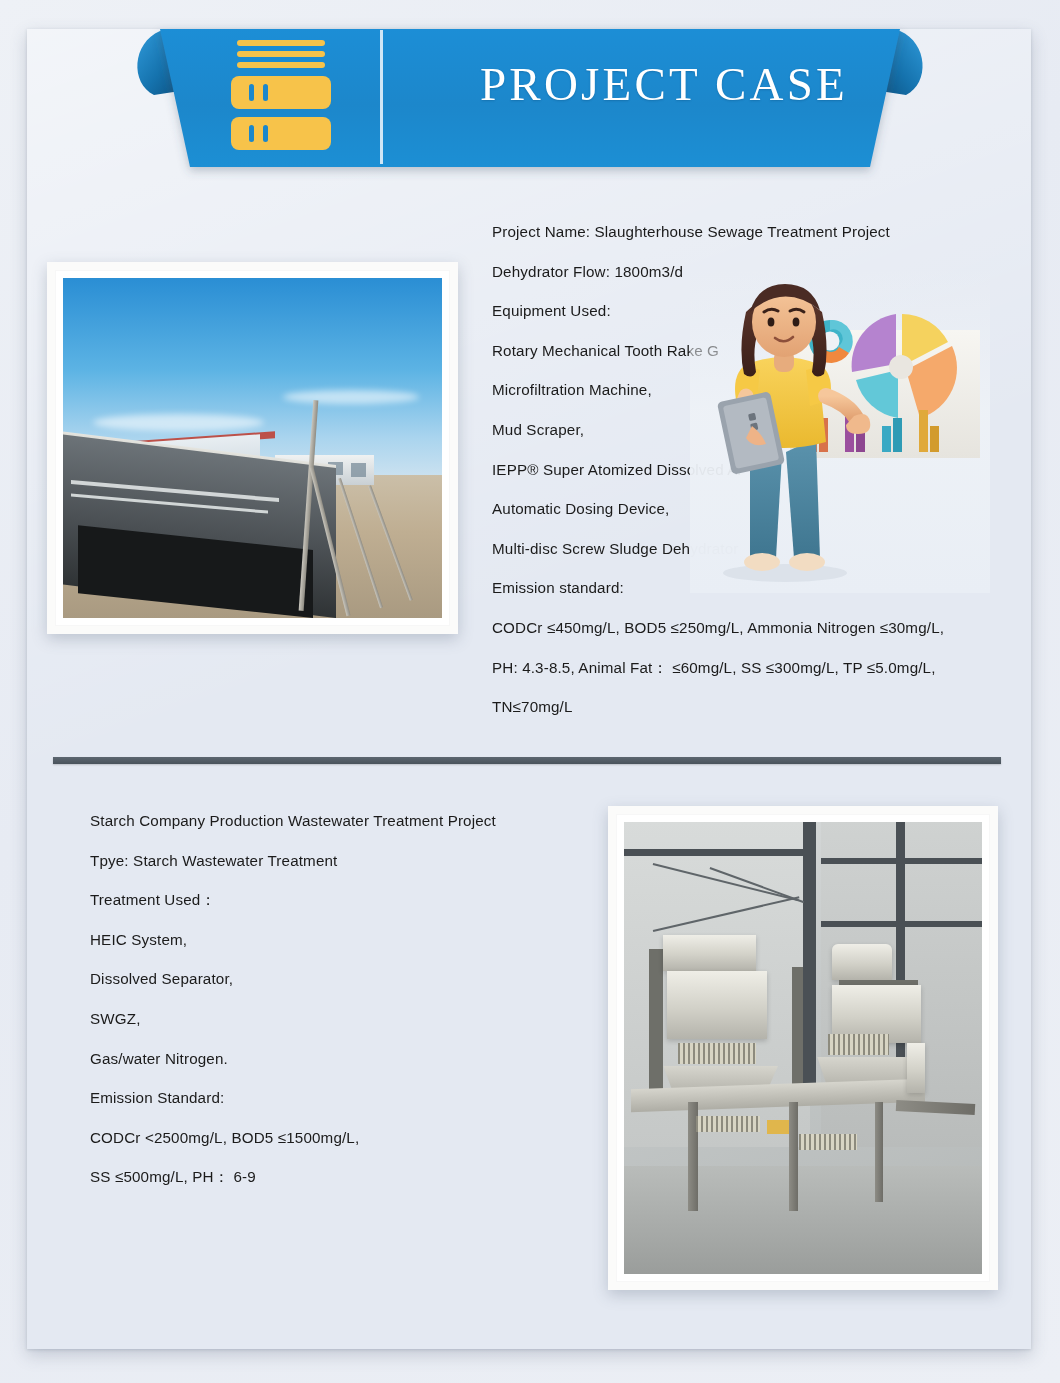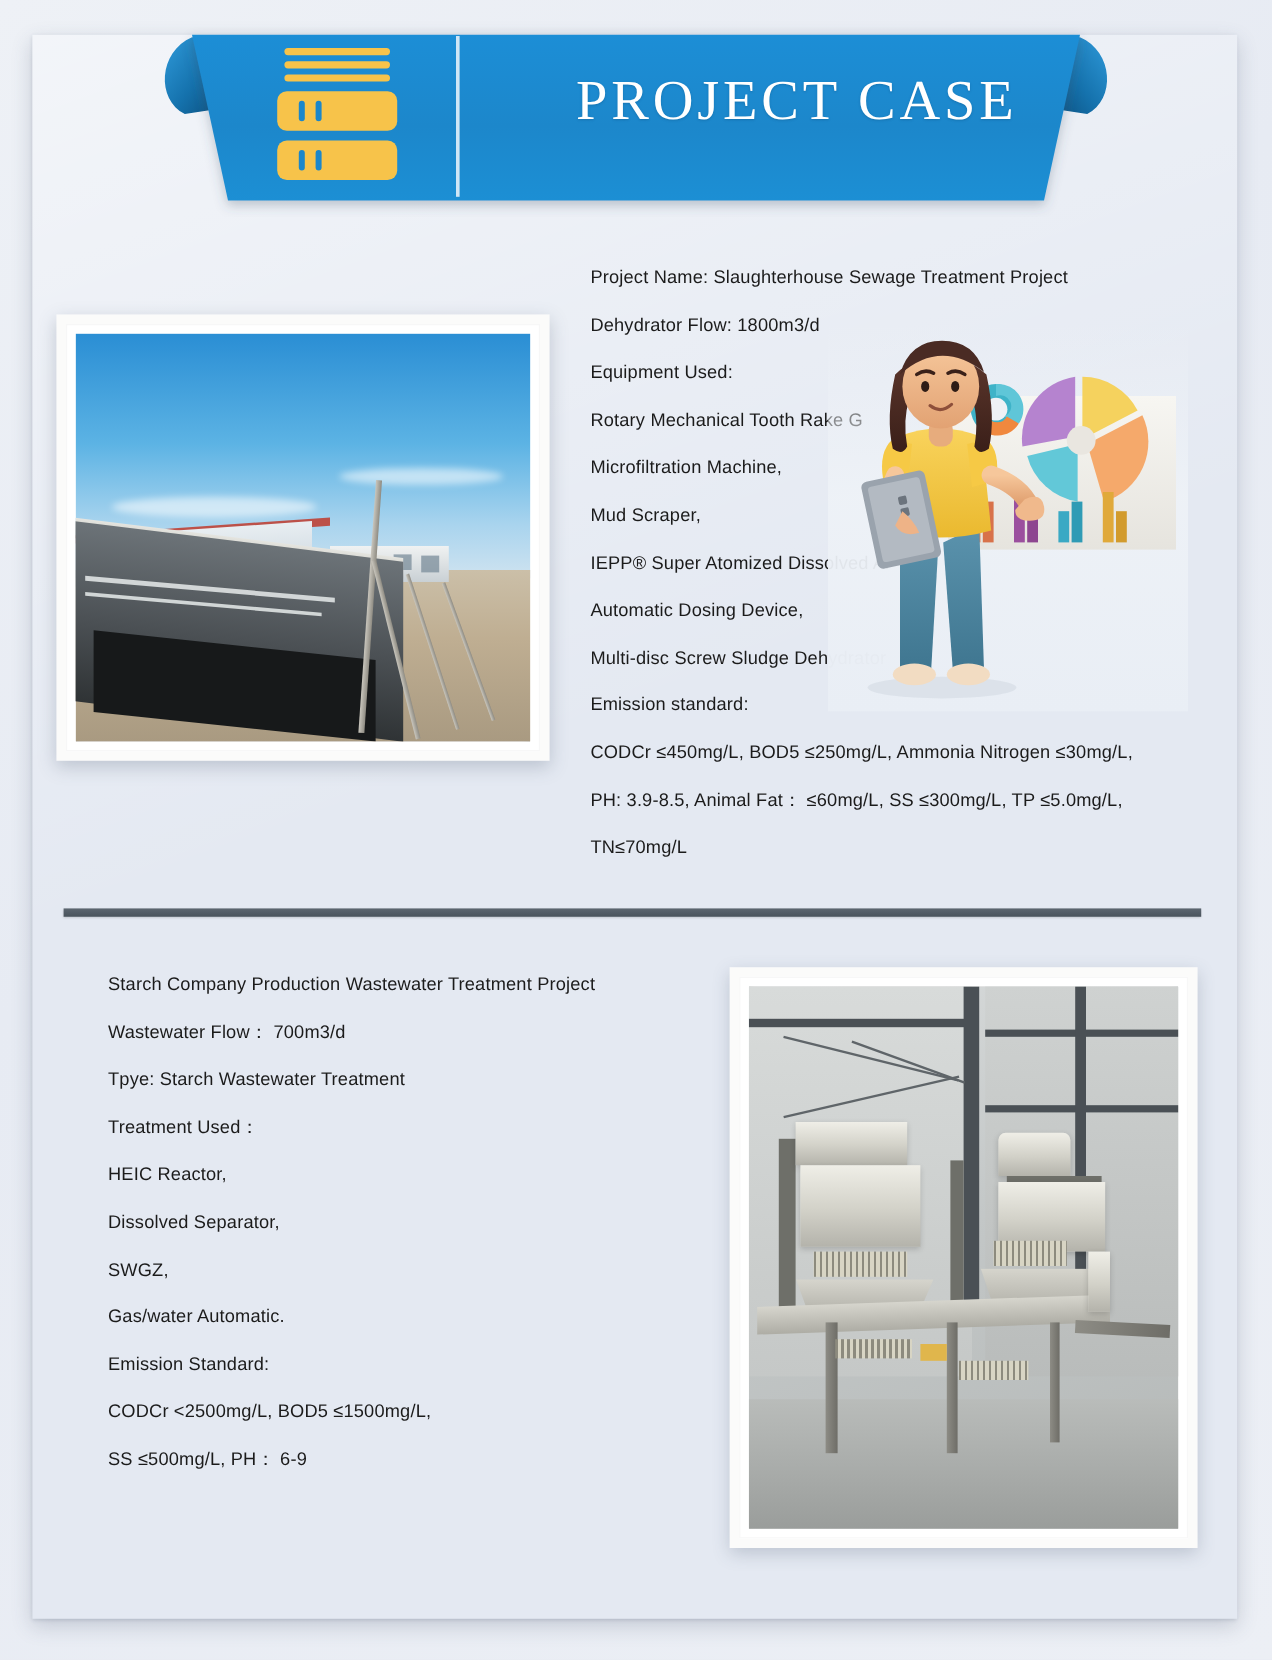--- a/index.html
+++ b/index.html
@@ -277,21 +277,21 @@
     <div class="txt-line">Dehydrator Flow: 1800m3/d</div>
     <div class="txt-line">Equipment Used:</div>
     <div class="txt-line">Rotary Mechanical Tooth Rake G</div>
     <div class="txt-line">Microfiltration Machine,</div>
     <div class="txt-line">Mud Scraper,</div>
     <div class="txt-line">IEPP® Super Atomized Dissolved Ai</div>
     <div class="txt-line">Automatic Dosing Device,</div>
     <div class="txt-line">Multi-disc Screw Sludge Dehydrator</div>
     <div class="txt-line">Emission standard:</div>
     <div class="txt-line">CODCr ≤450mg/L, BOD5 ≤250mg/L, Ammonia Nitrogen ≤30mg/L,</div>
-    <div class="txt-line">PH: 3.9-8.5, Animal Fat： ≤60mg/L, SS ≤300mg/L, TP ≤5.0mg/L,</div>
+    <div class="txt-line">PH: 4.3-8.5, Animal Fat： ≤60mg/L, SS ≤300mg/L, TP ≤5.0mg/L,</div>
     <div class="txt-line">TN≤70mg/L</div>
   </div>
 
   <svg id="illustration" viewBox="0 0 300 325" xmlns="http://www.w3.org/2000/svg">
     <defs>
       <linearGradient id="iBg" x1="0" y1="0" x2="0" y2="1">
         <stop offset="0%" stop-color="#eef2f7" stop-opacity="0"></stop>
         <stop offset="45%" stop-color="#eef2f7" stop-opacity=".92"></stop>
         <stop offset="100%" stop-color="#e9eef5" stop-opacity="1"></stop>
       </linearGradient>
@@ -389,27 +389,26 @@
       <path d="M74 44 q7 -5 14 -1" stroke="#3a2119" stroke-width="3" fill="none" stroke-linecap="round"></path>
       <path d="M100 43 q7 -4 14 1" stroke="#3a2119" stroke-width="3" fill="none" stroke-linecap="round"></path>
       <path d="M85 70 q9 7 18 -1" stroke="#8d4f3a" stroke-width="2.6" fill="none" stroke-linecap="round"></path>
     </g>
   </svg>
 
   <div id="divider"></div>
 
   <div class="txt-block" id="text-2">
     <div class="txt-line">Starch Company Production Wastewater Treatment Project</div>
-    <div class="txt-line">Wastewater Flow： 700m3/d</div>
     <div class="txt-line">Tpye: Starch Wastewater Treatment</div>
     <div class="txt-line">Treatment Used：</div>
-    <div class="txt-line">HEIC  Reactor,</div>
+    <div class="txt-line">HEIC  System,</div>
     <div class="txt-line">Dissolved Separator,</div>
     <div class="txt-line">SWGZ,</div>
-    <div class="txt-line">Gas/water Automatic.</div>
+    <div class="txt-line">Gas/water Nitrogen.</div>
     <div class="txt-line">Emission Standard:</div>
     <div class="txt-line">CODCr &lt;2500mg/L, BOD5 ≤1500mg/L,</div>
     <div class="txt-line">SS ≤500mg/L, PH： 6-9</div>
   </div>
 
   <div class="frame" id="frame-2">
     <div class="mat">
       <div class="photo">
         <div class="p2-bg"></div>
         <div class="p2-wall" style="left:0;   top:0;  width:52%; height:72%;"></div>

